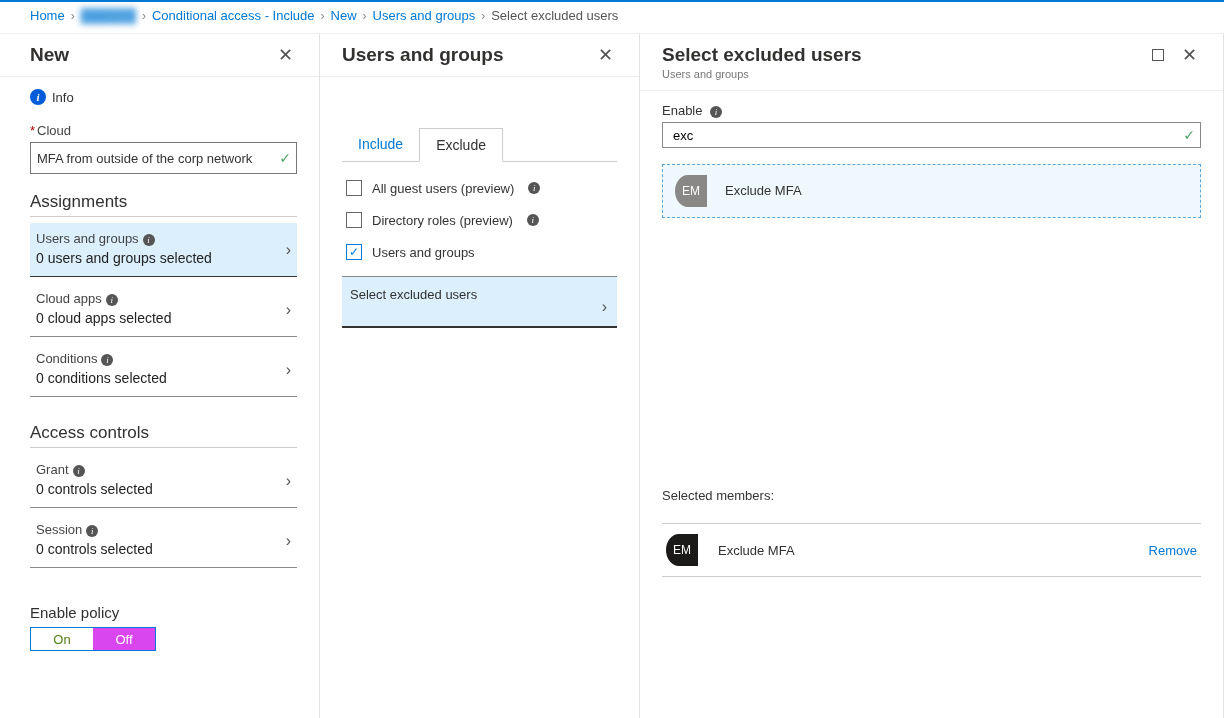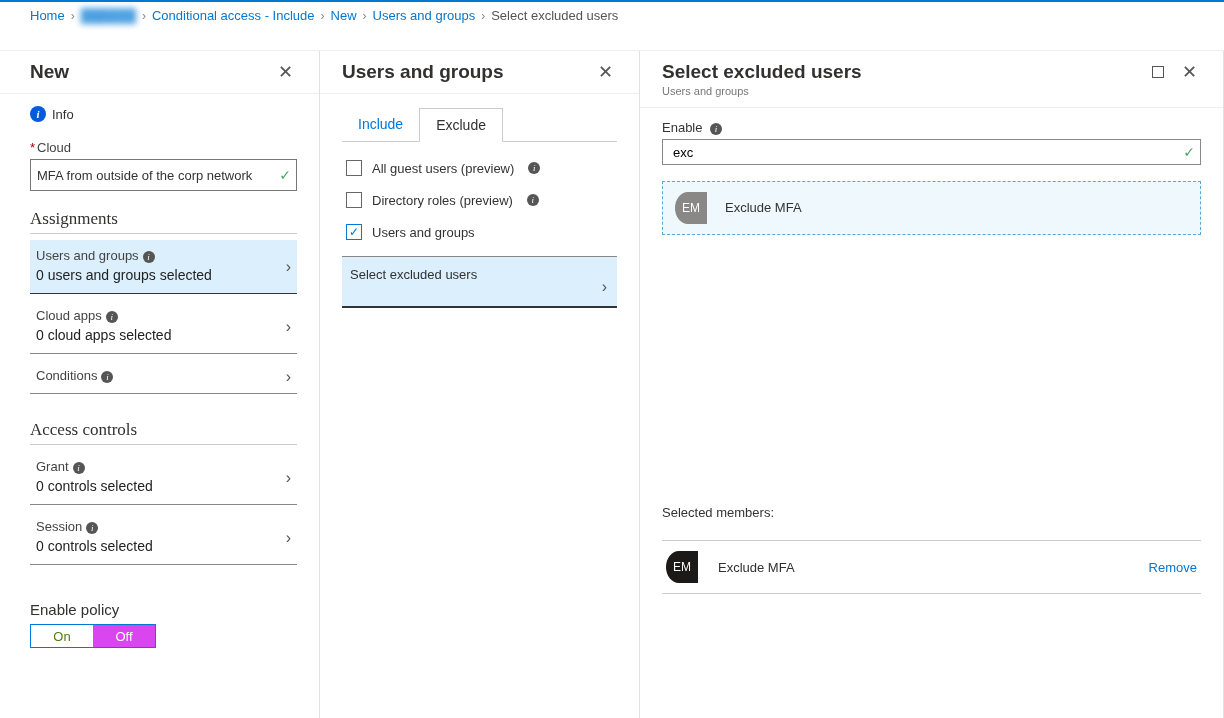--- a/index.html
+++ b/index.html
@@ -1,18 +1,18 @@
 <!DOCTYPE html>
 <html><head>
 <meta charset="utf-8">
 <style>
 * { box-sizing: border-box; margin: 0; padding: 0; }
 html, body { width: 1224px; height: 718px; font-family: "Segoe UI", Arial, sans-serif; font-size: 13px; color: #323130; overflow: hidden; background: #fff; }
 .topbar { height: 2px; background: #0078d4; }
-.breadcrumb { display: flex; align-items: center; gap: 6px; padding: 6px 20px 27px 30px; font-size: 13px; border-bottom: 1px solid #eee; }
+.breadcrumb { display: flex; align-items: center; gap: 6px; padding: 6px 20px 10px 30px; font-size: 13px; border-bottom: 1px solid #eee; }
 .breadcrumb a { color: #0078d4; text-decoration: none; }
 .breadcrumb .sep { color: #888; font-size: 12px; }
 .breadcrumb .current { color: #555; }
 .breadcrumb .blur { color: #0078d4; filter: blur(3px); opacity: 0.7; }
 .blades { display: flex; height: calc(100% - 32px); }
 .blade { border-right: 1px solid #e1e1e1; position: relative; padding: 10px 22px 20px 30px; height: 100%; overflow: hidden; }
 .blade-new { width: 320px; }
 .blade-ug { width: 320px; padding-left: 22px; padding-right: 22px; }
 .blade-select { flex: 1; padding-left: 22px; padding-right: 22px; }
 .blade-header { display: flex; justify-content: space-between; align-items: flex-start; padding-bottom: 10px; }
@@ -22,36 +22,36 @@
 .blade-header-right { display: flex; gap: 14px; align-items: center; color: #555; font-size: 16px; }
 hr.hdr { border: none; border-top: 1px solid #eee; margin: 0 -22px 12px -30px; }
 .blade-ug hr.hdr, .blade-select hr.hdr { margin-left: -22px; margin-right: -22px; }
 .info-row { display: flex; align-items: center; gap: 6px; color: #323130; margin-bottom: 18px; font-size: 13px; }
 .info-row .info-icon { display: inline-flex; width: 16px; height: 16px; border-radius: 50%; background: #015cda; color: #fff; align-items: center; justify-content: center; font-size: 11px; font-style: italic; font-weight: bold; font-family: serif; }
 .req-star { color: #a80000; margin-right: 2px; }
 .field-label { font-size: 13px; margin-bottom: 4px; color: #444; }
 .textbox { width: 100%; height: 32px; border: 1px solid #777; padding: 2px 24px 2px 6px; font-size: 13px; color: #333; position: relative; }
 .textbox-wrap { position: relative; width: 100%; }
 .check-valid { position: absolute; right: 6px; top: 50%; transform: translateY(-50%); color: #4aa564; font-size: 14px; }
-.section-title { font-size: 17px; margin-top: 26px; margin-bottom: 4px; font-weight: 400; font-family: Liberation Serif, serif; }
+.section-title { font-size: 17px; margin-top: 26px; margin-bottom: 4px; font-weight: 400; }
 .section-title.first { margin-top: 18px; }
 .divider { border: none; border-top: 1px solid #ccc; margin-bottom: 6px; }
 .nav-item { border-bottom: 1px solid #888; padding: 8px 12px 10px 6px; position: relative; cursor: pointer; margin-top: 6px; }
 .nav-item.active { background: #dbeffc; border-bottom: 1px solid #333; }
 .nav-item .nav-label { font-size: 13px; color: #444; }
 .nav-item .nav-value { font-size: 14px; color: #222; margin-top: 4px; }
 .nav-item .chev { position: absolute; right: 6px; top: 50%; transform: translateY(-50%); color: #555; font-size: 16px; }
 .help-dot { display: inline-flex; width: 12px; height: 12px; border-radius: 50%; background: #555; color: #fff; align-items: center; justify-content: center; font-size: 9px; font-style: italic; font-family: serif; margin-left: 4px; }
 .enable-title { font-size: 15px; margin-top: 36px; margin-bottom: 6px; }
 .toggle { display: inline-flex; border: 1px solid #0078d4; }
 .toggle .opt { width: 62px; height: 22px; display: flex; align-items: center; justify-content: center; font-size: 13px; }
 .toggle .opt.on { background: #fff; color: #4d7c0f; }
 .toggle .opt.off { background: #d946ef; color: #fff; }
 .tabs { display: flex; border-bottom: 1px solid #ccc; margin-top: 14px; margin-bottom: 10px; }
-.tab { padding: 8px 16px; font-size: 14px; cursor: pointer; color: #0078d4; }
+.tab { padding: 8px 16px; font-size: 14px; cursor: pointer; color: #0078d4; margin-top: 37px; }
 .tab.active { color: #323130; border: 1px solid #ccc; border-bottom: 1px solid #fff; margin-bottom: -1px; background: #fff; }
 .check-row { display: flex; align-items: center; gap: 10px; padding: 8px 0 8px 4px; font-size: 13px; color: #333; }
 .cb { width: 16px; height: 16px; border: 1px solid #666; display: inline-flex; align-items: center; justify-content: center; background: #fff; }
 .cb.checked { border-color: #0078d4; color: #0078d4; }
 .cb.checked::after { content: "✓"; font-size: 12px; line-height: 1; }
 .select-box { margin-top: 8px; border-top: 1px solid #888; border-bottom: 2px solid #333; background: #dbeffc; padding: 10px 8px 24px 8px; position: relative; cursor: pointer; }
 .select-box .chev { position: absolute; right: 10px; bottom: 10px; color: #555; font-size: 16px; }
 .field-label2 { font-size: 13px; color: #333; margin-top: 12px; margin-bottom: 4px; }
 .searchbox-wrap { position: relative; width: 100%; }
 .searchbox { width: 100%; height: 26px; border: 1px solid #888; padding: 2px 26px 2px 10px; font-size: 13px; }
@@ -115,20 +115,21 @@
     </div>
 
     <div class="nav-item">
       <div class="nav-label"><span>Cloud apps</span><span class="help-dot">i</span></div>
       <div class="nav-value">0 cloud apps selected</div>
       <span class="chev">›</span>
     </div>
 
     <div class="nav-item">
       <div class="nav-label"><span>Conditions</span><span class="help-dot">i</span></div>
+      <div class="nav-value">0 conditions selected</div>
       <span class="chev">›</span>
     </div>
 
     <div class="section-title">Access controls</div>
     <hr class="divider">
 
     <div class="nav-item">
       <div class="nav-label"><span>Grant</span><span class="help-dot">i</span></div>
       <div class="nav-value">0 controls selected</div>
       <span class="chev">›</span>

